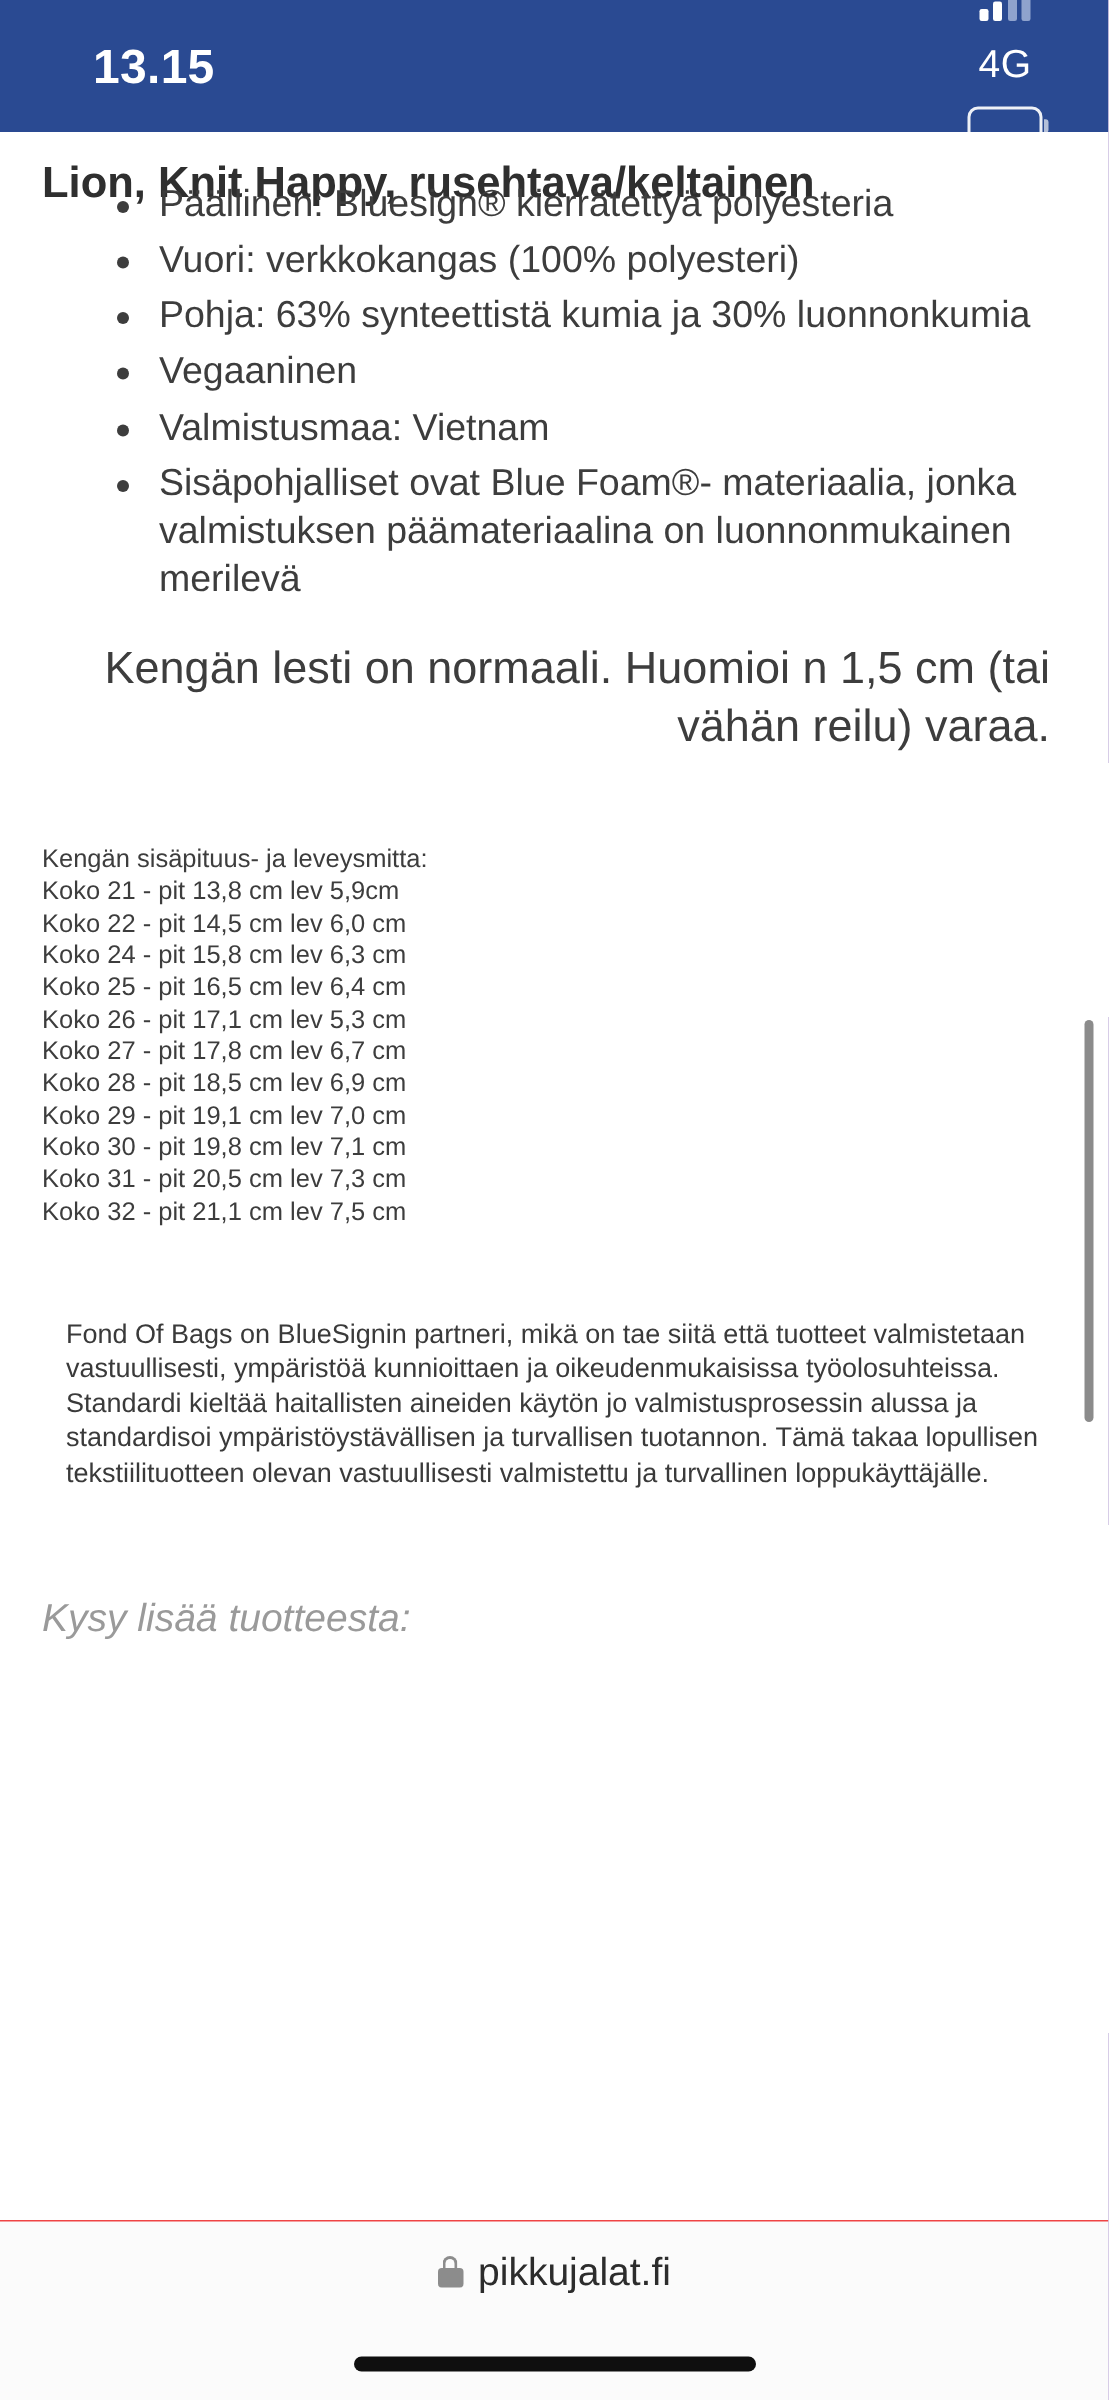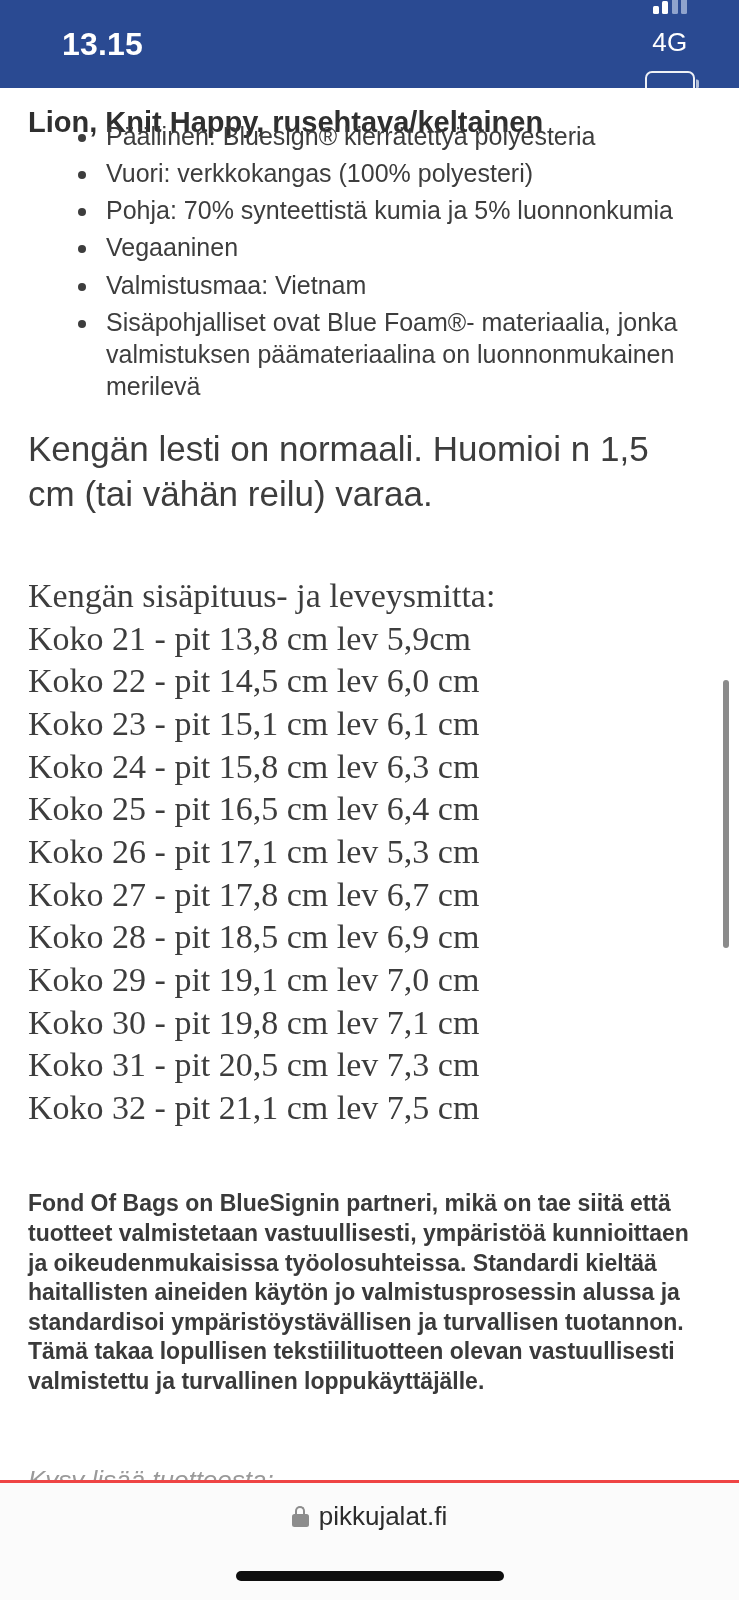--- a/index.html
+++ b/index.html
@@ -143,43 +143,44 @@
     top: 14px;
     width: 8px;
     height: 8px;
     border-radius: 50%;
     background: #3d3d3d;
   }
 
   .para {
     margin-top: 25px;
     color: #3d3d3d;
-    font-size: 35px;
+    font-size: 30px;
     line-height: 1.285;
     max-width: 672px;
+    text-align: right;
   }
 
   #size-block {
     margin-top: 58px;
   }
   #size-block .size-line {
-    font-size: 34px;
+    font-size: 17px;
     line-height: 1.255;
     color: #3d3d3d;
     white-space: nowrap;
-    font-family: Liberation Serif, serif;
   }
 
   #bluesign-note {
     margin-top: 60px;
-    font-weight: 700;
+    font-weight: 400;
     color: #3a3a3a;
-    font-size: 23px;
+    font-size: 18px;
     line-height: 1.285;
     max-width: 672px;
+    margin-left: 16px;
   }
 
   #ask-label {
     margin-top: 68px;
     font-style: italic;
     color: #9a9a9a;
     font-size: 26px;
   }
 
   
@@ -202,21 +203,21 @@
   }
 
   
   #browser-bar {
     position: absolute;
     left: 0;
     bottom: 0;
     width: 739px;
     height: 120px;
     background: #fbfbfb;
-    border-top: 3px solid #ef4444;
+    border-top: 1px solid #ef4444;
     z-index: 20;
   }
   #url-row {
     height: 66px;
     display: flex;
     align-items: center;
     justify-content: center;
     gap: 10px;
   }
   #lock-icon {
@@ -280,33 +281,32 @@
 
   <div id="page">
 
     <div id="content">
 
       <div id="product-title">Lion, Knit Happy, rusehtava/keltainen</div>
 
       <ul id="spec-list">
         <li>Päällinen: Bluesign® kierrätettyä polyesteria</li>
         <li>Vuori: verkkokangas (100% polyesteri)</li>
-        <li>Pohja: 70% synteettistä kumia ja 5% luonnonkumia</li>
+        <li>Pohja: 63% synteettistä kumia ja 30% luonnonkumia</li>
         <li>Vegaaninen</li>
         <li>Valmistusmaa: Vietnam</li>
         <li>Sisäpohjalliset ovat Blue Foam®- materiaalia, jonka valmistuksen päämateriaalina on luonnonmukainen merilevä</li>
       </ul>
 
       <p class="para">Kengän lesti on normaali. Huomioi n 1,5 cm (tai vähän reilu) varaa.</p>
 
       <div id="size-block">
         <div class="size-line">Kengän sisäpituus- ja leveysmitta:</div>
         <div class="size-line">Koko 21 - pit 13,8 cm lev 5,9cm</div>
         <div class="size-line">Koko 22 - pit 14,5 cm lev 6,0 cm</div>
-        <div class="size-line">Koko 23 - pit 15,1 cm lev 6,1 cm</div>
         <div class="size-line">Koko 24 - pit 15,8 cm lev 6,3 cm</div>
         <div class="size-line">Koko 25 - pit 16,5 cm lev 6,4 cm</div>
         <div class="size-line">Koko 26 - pit 17,1 cm lev 5,3 cm</div>
         <div class="size-line">Koko 27 - pit 17,8 cm lev 6,7 cm</div>
         <div class="size-line">Koko 28 - pit 18,5 cm lev 6,9 cm</div>
         <div class="size-line">Koko 29 - pit 19,1 cm lev 7,0 cm</div>
         <div class="size-line">Koko 30 - pit 19,8 cm lev 7,1 cm</div>
         <div class="size-line">Koko 31 - pit 20,5 cm lev 7,3 cm</div>
         <div class="size-line">Koko 32 - pit 21,1 cm lev 7,5 cm</div>
       </div>

